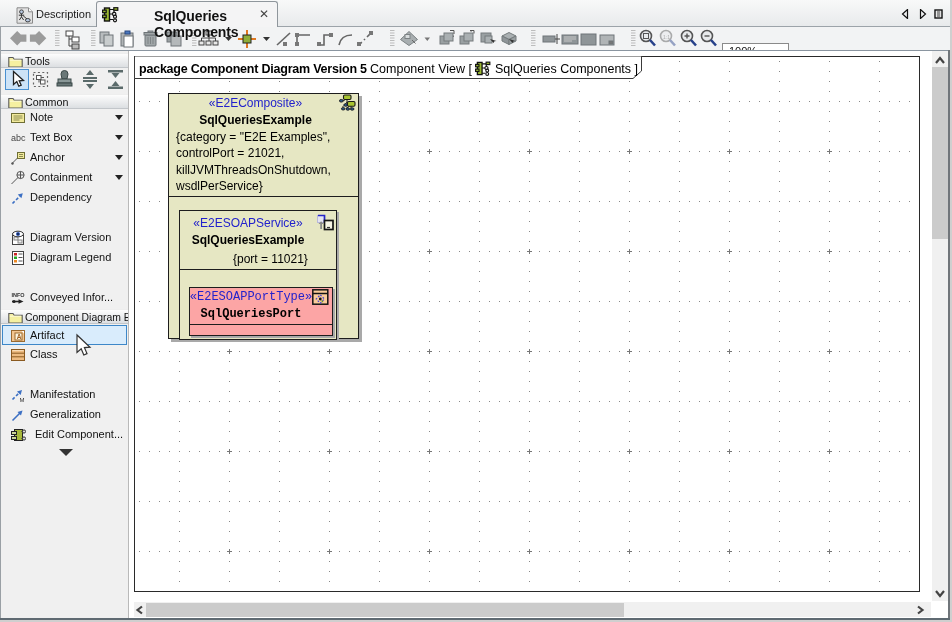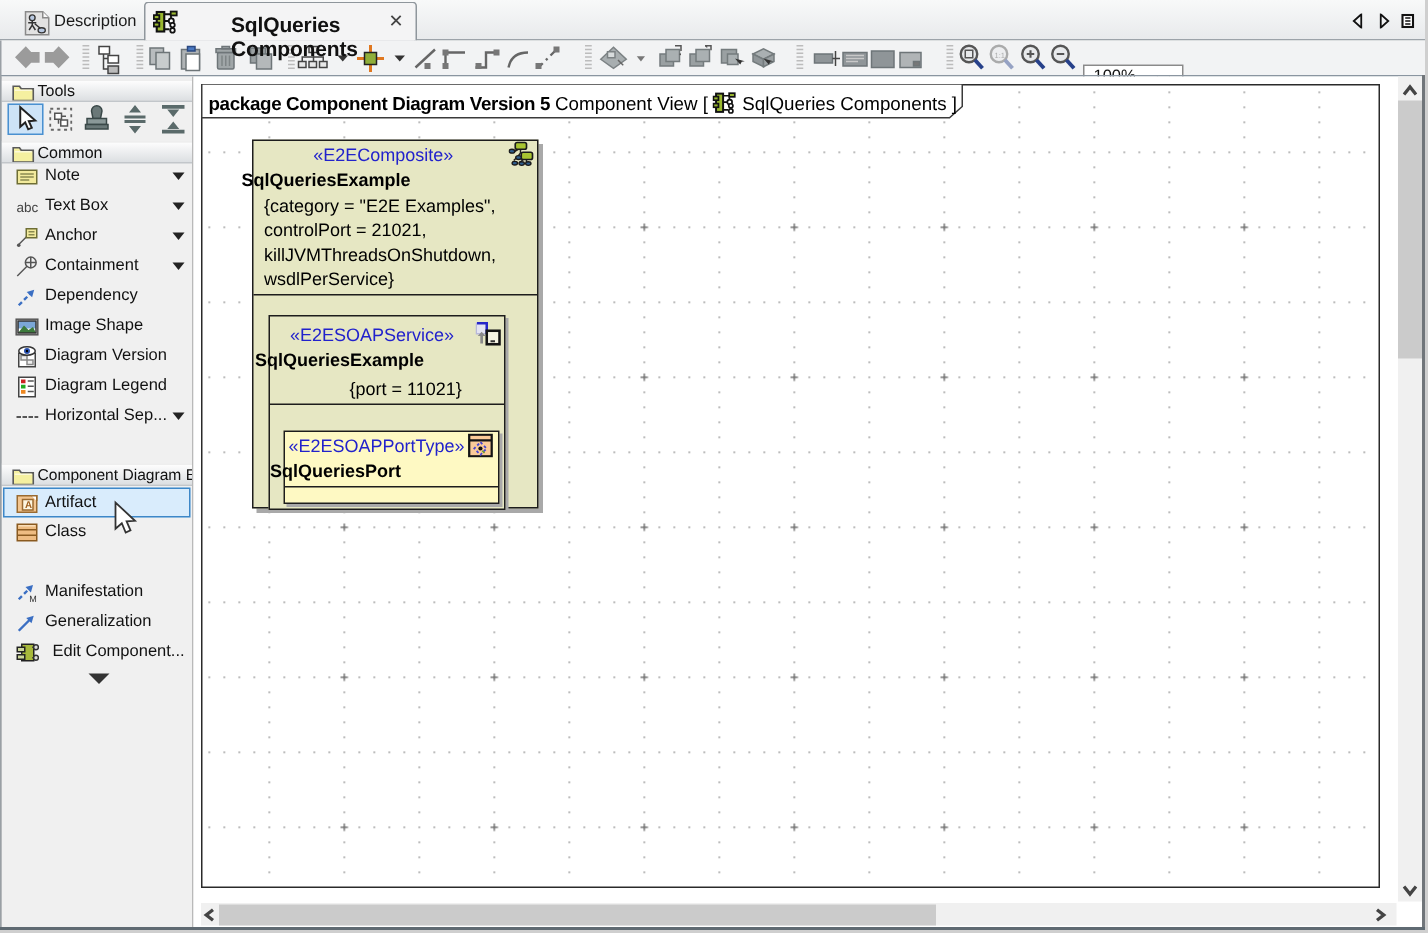--- a/index.html
+++ b/index.html
@@ -44,26 +44,26 @@
 
 #botline { left:0; top:618px; width:952px; height:2px; background:#5f6a72; }
 #botstrip { left:0; top:620px; width:952px; height:2px; background:#cfcfcf; }
 
 
 #dheader { position:absolute; left:-1px; top:-1px; }
 #dheader .txt { position:absolute; left:5px; top:4.5px; font-size:12.5px; color:#000; white-space:nowrap; }
 
 .dbox { position:absolute; background:#e6e7c3; border:1px solid #1d1d1d; box-shadow:3px 3px 0 #a9a9a9; }
 .stereo { position:absolute; width:100%; text-align:center; font-size:12px; color:#2222cc; }
-.bname { position:absolute; width:100%; font-size:12px; font-weight:bold; color:#000; }
+.bname { position:absolute; width:100%; text-align:center; font-size:12px; font-weight:bold; color:#000; }
 .props { position:absolute; font-size:12px; color:#000; line-height:16.3px; }
 .sep { position:absolute; left:0; width:100%; height:1px; background:#1d1d1d; }
 #obox { left:33px; top:36px; width:191px; height:246px; }
 #sbox { left:10px; top:116px; width:158px; height:130px; box-shadow:2px 2px 0 #a9a9a9; background:#e6e7c3; }
-#pbox { left:9px; top:76px; width:144px; height:49px; box-shadow:2px 2px 0 #a9a9a9; background:#fef9c3; }
+#pbox { left:9px; top:76px; width:144px; height:49px; box-shadow:2px 2px 0 #a9a9a9; background:#fca5a5;font-family:Liberation Mono, monospace; }
 </style>
 </head>
 <body>
 
 <div id="tabbar" class="abs"></div>
 <div id="tab-desc" class="abs">
   <svg class="abs" style="left:8px;top:4px" width="18" height="17" viewBox="0 0 18 17">
     <path d="M1 0.8 L12.5 0.8 L16.5 4.8 L16.5 16.2 L1 16.2 Z" fill="#e2e2e2" stroke="#8a8a8a"></path>
     <path d="M12.5 0.8 L12.5 4.8 L16.5 4.8" fill="#fafafa" stroke="#8a8a8a"></path>
     <circle cx="5.5" cy="4.8" r="1.9" fill="#b8c8e0" stroke="#333" stroke-width="0.9"></circle>
@@ -321,29 +321,20 @@
       <span class="txt">Containment</span>
       <span class="dd"></span>
     </div>
     <div class="item" style="top:137px">
       <svg class="icon16" viewBox="0 0 16 16">
         <path d="M2.5 13.5 L11.5 4.5" stroke="#3b6fc3" stroke-width="1.6" stroke-dasharray="3 2"></path>
         <path d="M12.8 3.2 L7.8 4.6 L11.4 8.2 Z" fill="#3b6fc3"></path>
       </svg>
       <span class="txt">Dependency</span>
     </div>
-    <div class="item" style="top:157px">
-      <svg class="icon16" viewBox="0 0 16 16">
-        <rect x="0.8" y="2.8" width="14.4" height="10.4" fill="#fff" stroke="#555"></rect>
-        <rect x="2" y="4" width="12" height="5" fill="#7ba7d7"></rect>
-        <path d="M2 12 L6 7 L9 10 L12 8 L14 12 Z" fill="#3c7a3c"></path>
-        <rect x="2" y="4" width="12" height="8" fill="none" stroke="#333"></rect>
-      </svg>
-      <span class="txt">Image Shape</span>
-    </div>
     <div class="item" style="top:177px">
       <svg class="icon16" viewBox="0 0 16 16">
         <rect x="2.5" y="5.5" width="11" height="9" fill="#fff" stroke="#444"></rect>
         <rect x="4" y="7" width="4" height="3" fill="#eee" stroke="#888"></rect>
         <rect x="8" y="10" width="4" height="3" fill="#eee" stroke="#888"></rect>
         <ellipse cx="8" cy="4" rx="5.5" ry="2.8" fill="#fff" stroke="#333"></ellipse>
         <circle cx="8" cy="4" r="2" fill="#2a52b0"></circle>
         <circle cx="8" cy="4" r="0.8" fill="#000"></circle>
       </svg>
       <span class="txt">Diagram Version</span>
@@ -351,26 +342,28 @@
     <div class="item" style="top:197px">
       <svg class="icon16" viewBox="0 0 16 16">
         <rect x="2.5" y="1.5" width="11" height="13" fill="#fff" stroke="#444"></rect>
         <rect x="4" y="3" width="3" height="2.5" fill="#cc2222"></rect>
         <rect x="4" y="6.5" width="3" height="2.5" fill="#22aa22"></rect>
         <rect x="4" y="10" width="3" height="2.5" fill="#ee8822"></rect>
         <path d="M8.5 4 h4 M8.5 7.5 h4 M8.5 11 h4" stroke="#555"></path>
       </svg>
       <span class="txt">Diagram Legend</span>
     </div>
-    <div class="item" style="top:217px">
-      <svg class="icon16" viewBox="0 0 16 16">
-        <path d="M1 8 h3 M5 8 h3 M9 8 h3 M13 8 h2.5" stroke="#555" stroke-width="1.4"></path>
-      </svg>
-      <span class="txt">Horizontal Sep...</span>
-      <span class="dd"></span>
+    <div class="item" style="top:237px">
+      <svg class="icon16" viewBox="0 0 16 16">
+        <text x="1.5" y="6.5" font-size="5.5" font-weight="bold" fill="#333" font-family="Liberation Sans">INFO</text>
+        <path d="M2 11.5 h8" stroke="#222" stroke-width="1.6"></path>
+        <path d="M13.5 11.5 L8.5 9.2 L8.5 13.8 Z" fill="#222"></path>
+        <circle cx="4" cy="11.5" r="1.6" fill="#222"></circle>
+      </svg>
+      <span class="txt">Conveyed Infor...</span>
     </div>
     <div class="shdr" style="top:258px">
       <svg class="abs" style="left:7px;top:2px" width="15" height="12" viewBox="0 0 15 12">
         <path d="M0.8 1.5 L5 1.5 L6.2 3.2 L14.2 3.2 L14.2 11 L0.8 11 Z" fill="#f5f0a0" stroke="#5a5a5a" stroke-width="1.1"></path>
         <path d="M1.8 4.2 L13.2 4.2" stroke="#fcf9d8"></path>
       </svg>
       <span class="txt"><span style="font-size:10.4px">Component Diagram El...</span></span>
     </div>
     <div id="artifact-sel" class="abs"></div>
     <div class="item" style="top:275px">

